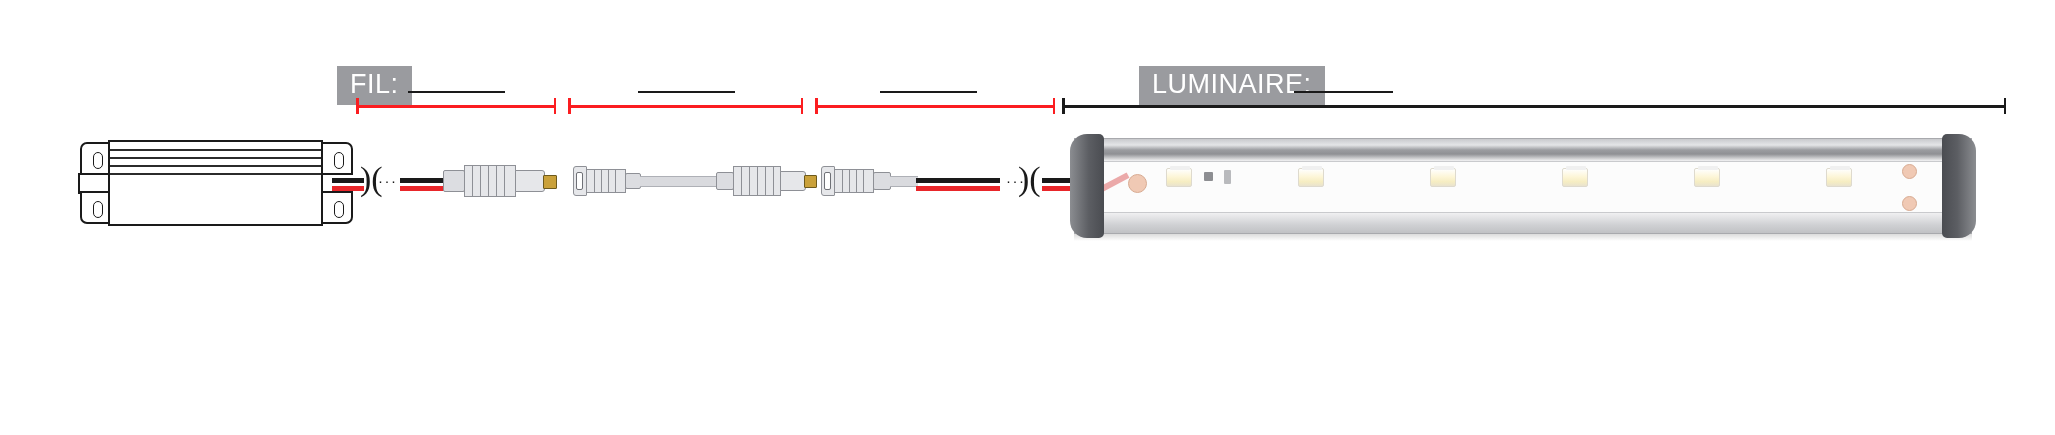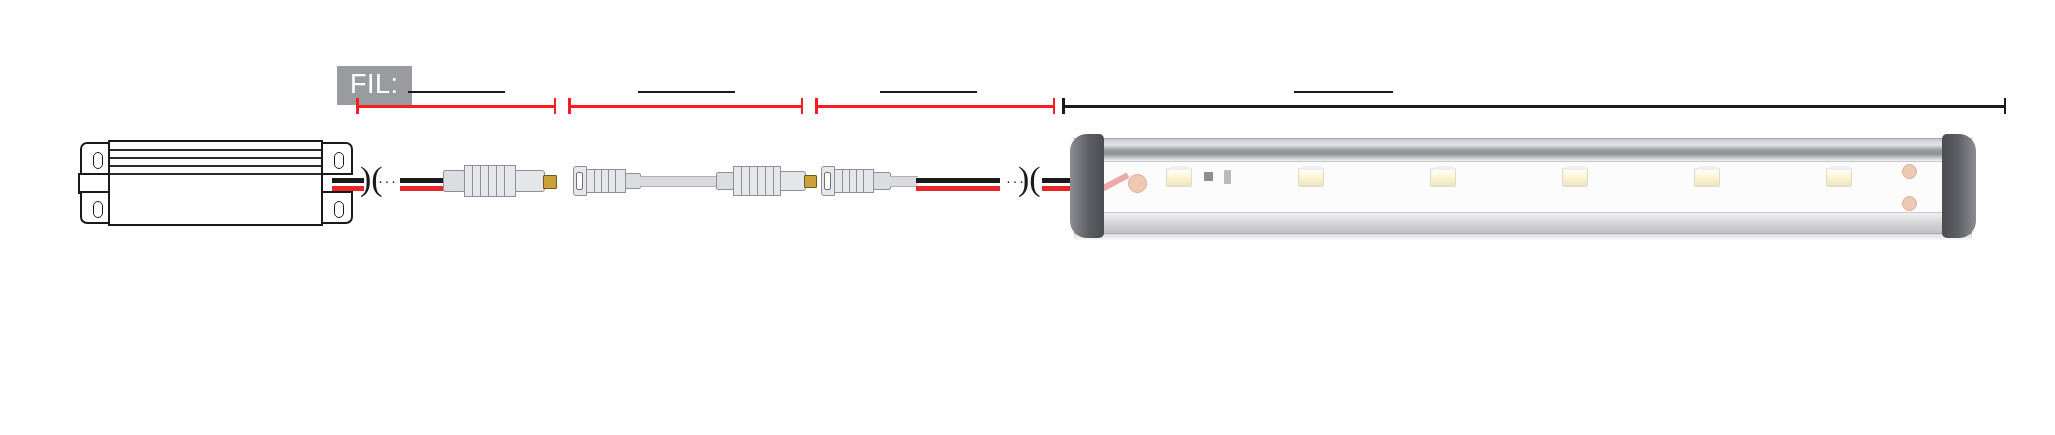--- a/index.html
+++ b/index.html
@@ -112,20 +112,21 @@
 
 <div id="stage">
 
   <div class="badge" style="left:337px;top:66px;">FIL:</div>
   <div class="blankline" style="left:408px;top:91px;width:97px;"></div>
 
   <div class="blankline" style="left:638px;top:91px;width:97px;"></div>
 
   <div class="blankline" style="left:880px;top:91px;width:97px;"></div>
 
+  <div class="badge" style="left:1139px;top:66px;">LUMINAIRE:</div>
   <div class="blankline" style="left:1294px;top:91px;width:99px;"></div>
 
   <div class="dim red" style="left:356px;top:98px;width:200px;">
     <div class="tick l"></div>
     <div class="bar"></div>
     <div class="tick r"></div>
   </div>
 
   <div class="dim red" style="left:568px;top:98px;width:235px;">
     <div class="tick l"></div>

